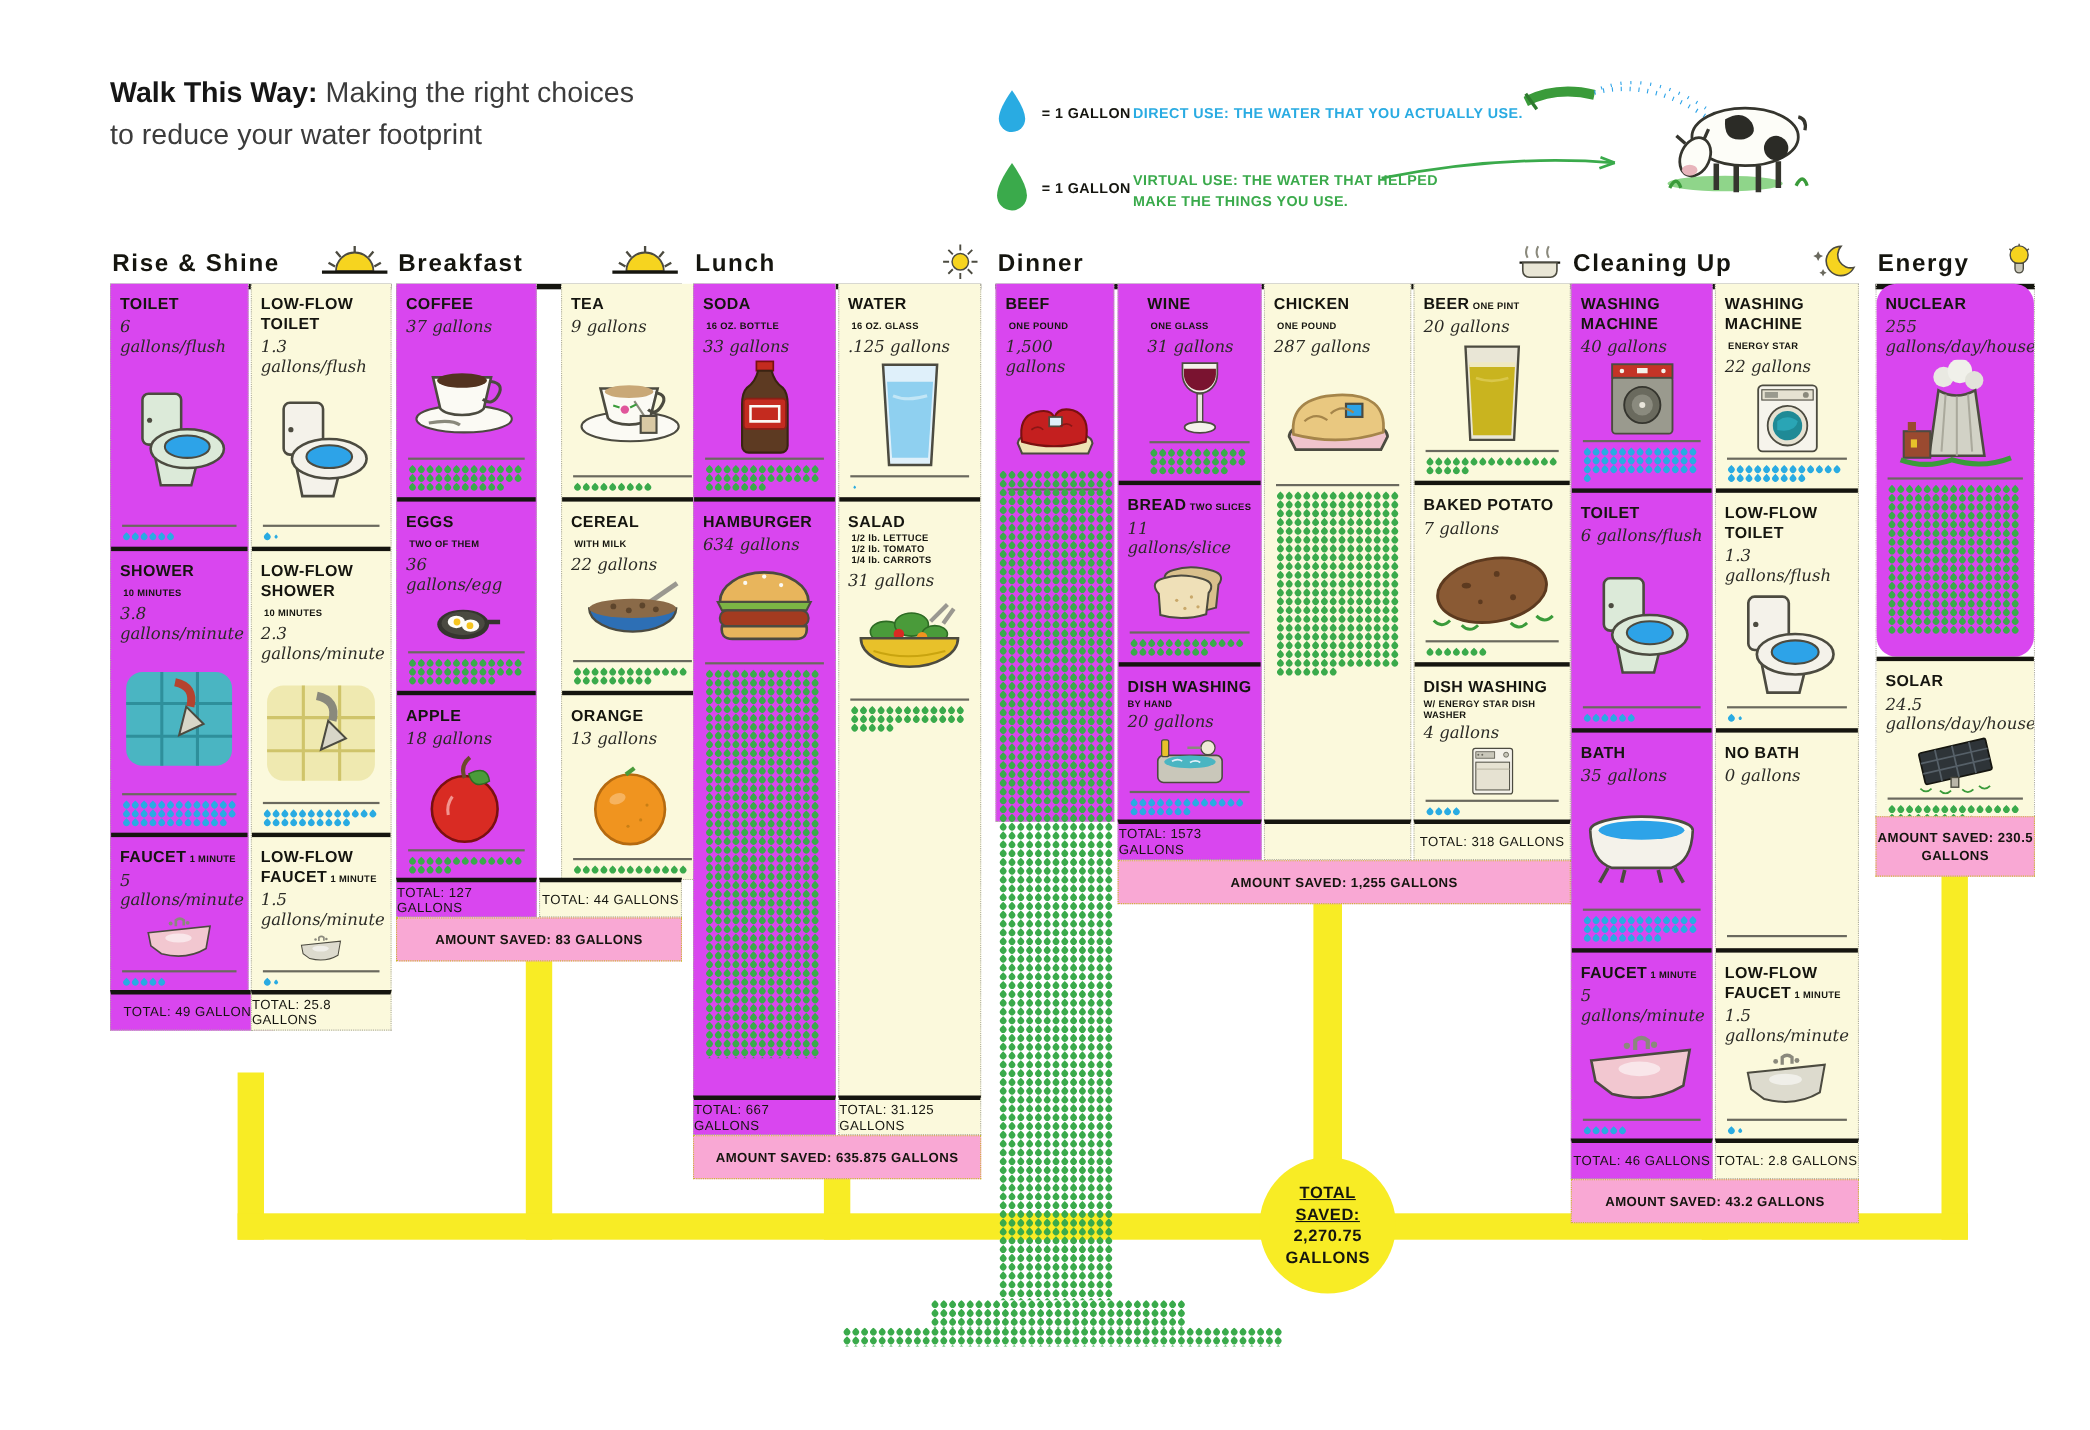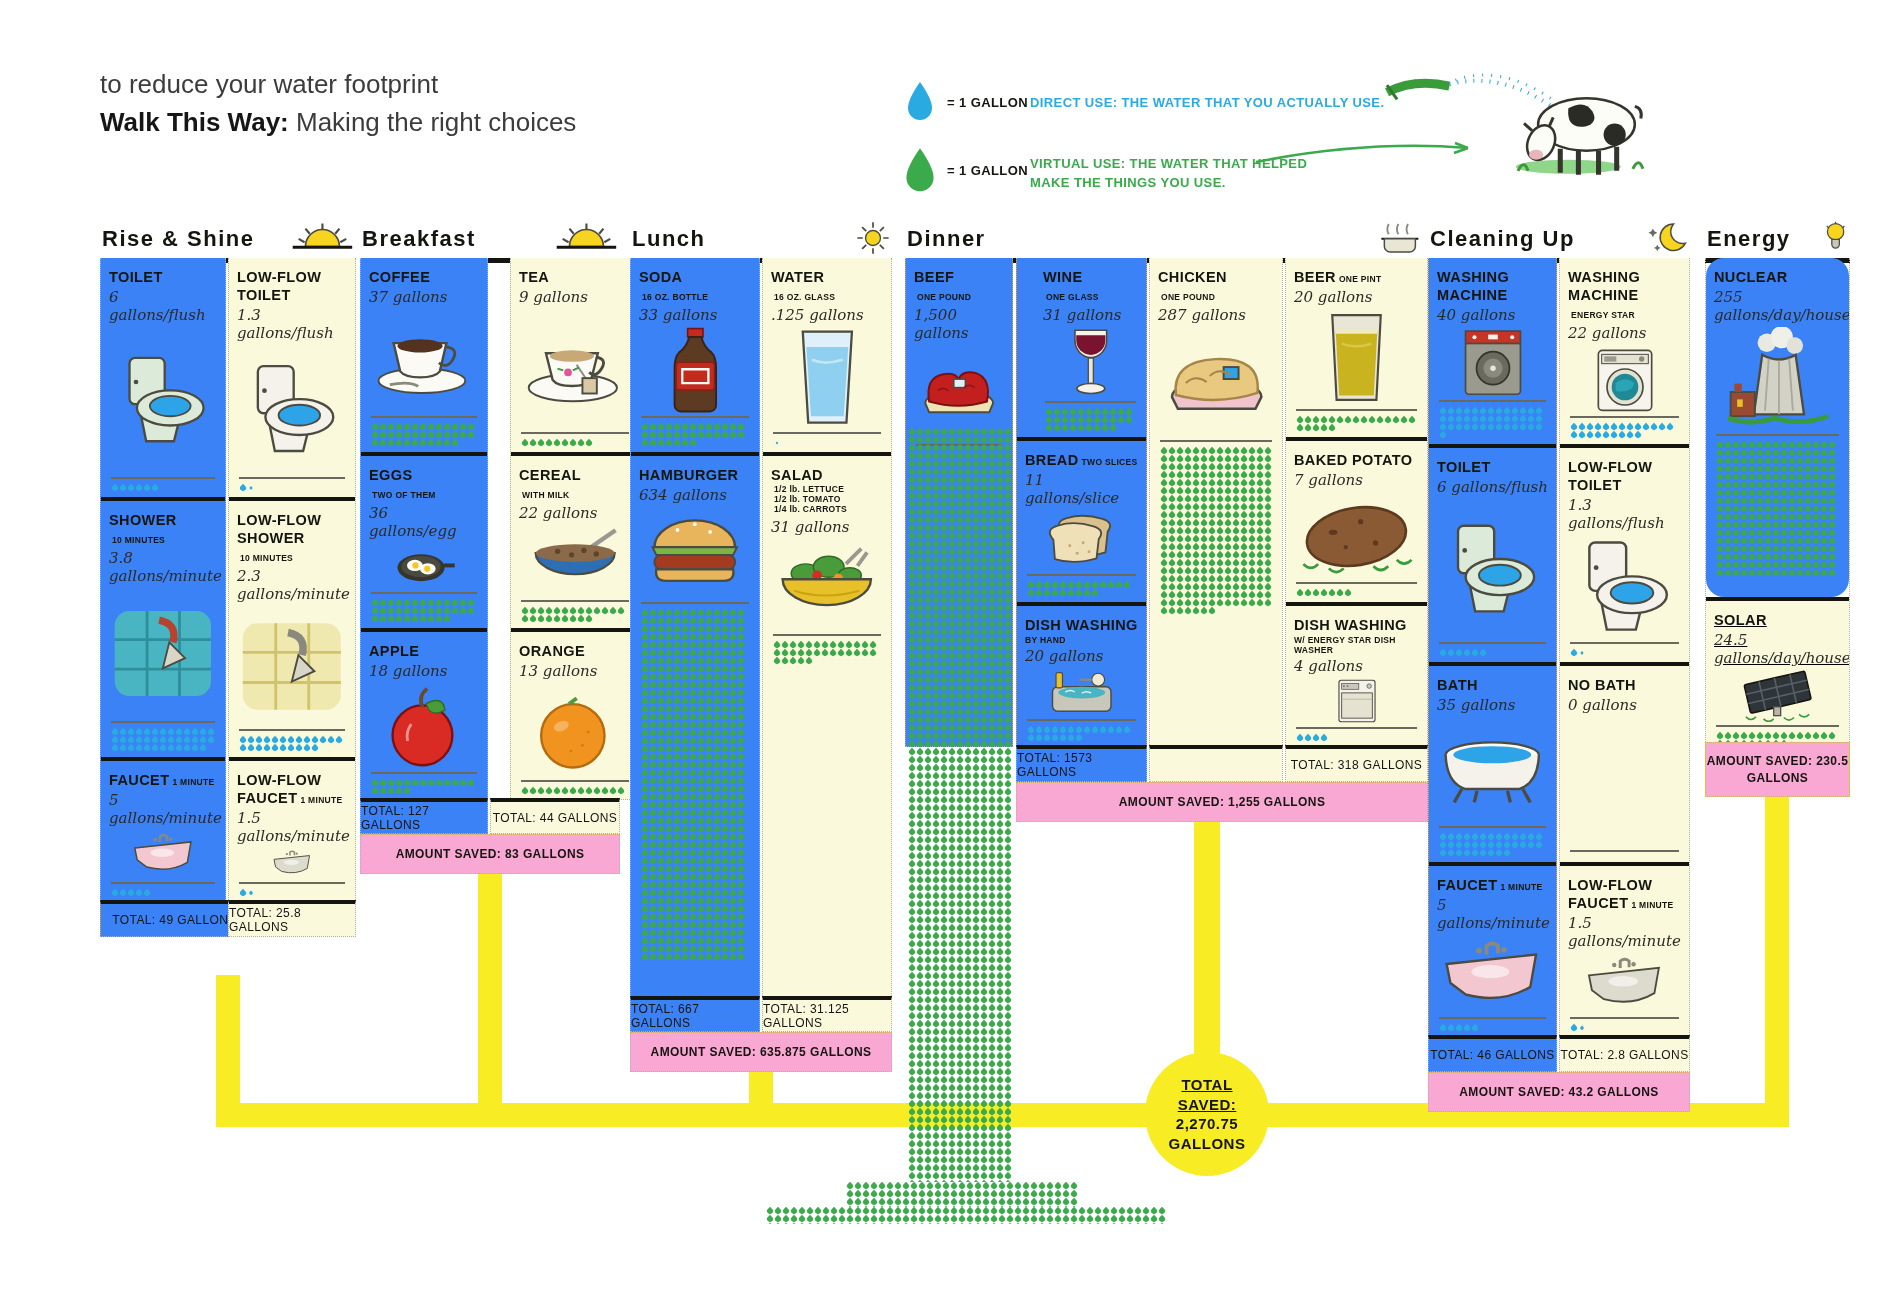--- a/index.html
+++ b/index.html
@@ -12,21 +12,21 @@
   .legtxt{position:absolute;font-weight:bold;font-size:13px;letter-spacing:.4px;color:#15150f;white-space:nowrap;z-index:2}
   .legdesc{white-space:normal}
   .blue{color:#29abe2}.green{color:#3aaa4b}
   
   .sec{position:absolute;top:218px;z-index:3}
   .sechead{position:relative;height:40px;border-bottom:5px solid #15150f}
   .secname{position:absolute;left:2px;bottom:6px;font-weight:bold;font-size:22px;letter-spacing:1.5px;color:#15150f;white-space:nowrap}
   .sicon{position:absolute;right:2px;bottom:3px}
   .sicon svg{height:34px;width:auto;display:block}
   .col{position:absolute;top:40px;box-sizing:border-box;border:1px dotted #b0afa2;border-top:none}
-  .grey{background:#3b82f6}
+  .grey{background:#d946ef}
   .yellow{background:#fbf9dc}
   .item{position:relative;box-sizing:border-box;padding:10px 8px 4px;display:flex;flex-direction:column;overflow:hidden}
   .item+.item{border-top:4px solid #15150f}
   .ihead{flex:none}
   .ilabel{font-weight:bold;font-size:14.5px;letter-spacing:.4px;color:#15150f;line-height:1.15}
   .itag{font-weight:bold;font-size:8.5px;letter-spacing:.3px;color:#15150f;margin-left:3px;white-space:pre-line;display:inline-block;vertical-align:baseline}
   .itag2{font-weight:bold;font-size:8.5px;letter-spacing:.3px;color:#15150f;margin-top:1px}
   .iamt{font-family:"DejaVu Serif",serif;font-style:italic;font-size:15px;color:#2b2b26;margin-top:2px}
   .iart{flex:1 1 auto;display:flex;align-items:center;justify-content:center;min-height:26px;padding:3px 0}
   .iart svg{height:100%;max-height:115px;width:auto;max-width:96%}
@@ -43,22 +43,22 @@
   #circle .u{text-decoration:underline}
   #cow{position:absolute;left:1385px;top:58px;width:272px;height:126px;z-index:2}
   #varrow{position:absolute;left:1252px;top:134px;width:232px;height:36px;z-index:2}
 </style>
 </head>
 <body>
 
 <div id="stage">
 
   <div id="title">
+    <div><b>Walk This Way:</b><span> Making the right choices</span></div>
     <div>to reduce your water footprint</div>
-    <div><b>Walk This Way:</b><span> Making the right choices</span></div>
   </div>
 
   <div class="abs" style="left:905px;top:80px;width:30px;height:42px;z-index:2" id="legdrop1"><svg viewBox="0 0 30 42" xmlns="http://www.w3.org/2000/svg">
         <path d="M15 2Q27 19 27 28a12 12 0 0 1-24 0Q3 19 15 2z" fill="#29abe2"></path>
       </svg></div>
   <div class="legtxt" style="left:947px;top:95px">= 1 GALLON</div>
   <div class="legtxt" style="left:1030px;top:95px"><span class="blue">DIRECT USE:</span> <span class="blue">THE WATER THAT YOU ACTUALLY USE.</span></div>
   <div class="abs" style="left:903px;top:146px;width:34px;height:46px;z-index:2" id="legdrop2"><svg viewBox="0 0 30 42" xmlns="http://www.w3.org/2000/svg">
         <path d="M15 2Q27 19 27 28a12 12 0 0 1-24 0Q3 19 15 2z" fill="#3aaa4b"></path>
       </svg></div>
@@ -2345,21 +2345,21 @@
               <span class="dp g"></span>
               <span class="dp g"></span>
               <span class="dp g"></span>
               <span class="dp g"></span>
               <span class="dp g"></span>
               <span class="dp g"></span>
               <span class="dp g"></span>
               <span class="dp g"></span>
             </div>
           </div>
-          <div class="item yellow" style="height: 147px; text-decoration: underline;">
+          <div class="item yellow" style="height: 147px;">
             <div class="ihead"><span class="ilabel">SOLAR</span><div class="iamt">24.5 gallons/day/household</div></div>
             <div class="iart" style="flex: 0 0 auto; height: 52px;">
               <svg viewBox="0 0 112 82" xmlns="http://www.w3.org/2000/svg">
                 <g transform="rotate(-13 56 34)">
                   <rect x="7" y="12" width="98" height="46" rx="3" fill="#2e3438" stroke="#15150f" stroke-width="2.5"></rect>
                   <path d="M7 27h98M7 42h98M31 12v46M56 12v46M81 12v46" stroke="#566068" stroke-width="2.5"></path>
                 </g>
                 <rect x="50" y="58" width="11" height="14" fill="#b9b5a8" stroke="#4c4b40" stroke-width="2"></rect>
                 <path d="M6 74q8 8 16 0M34 77q8 8 16 0M66 75q8 8 16 0M90 70q8 8 16 0" stroke="#3a9b3a" stroke-width="2.5" fill="none"></path>
               </svg>

